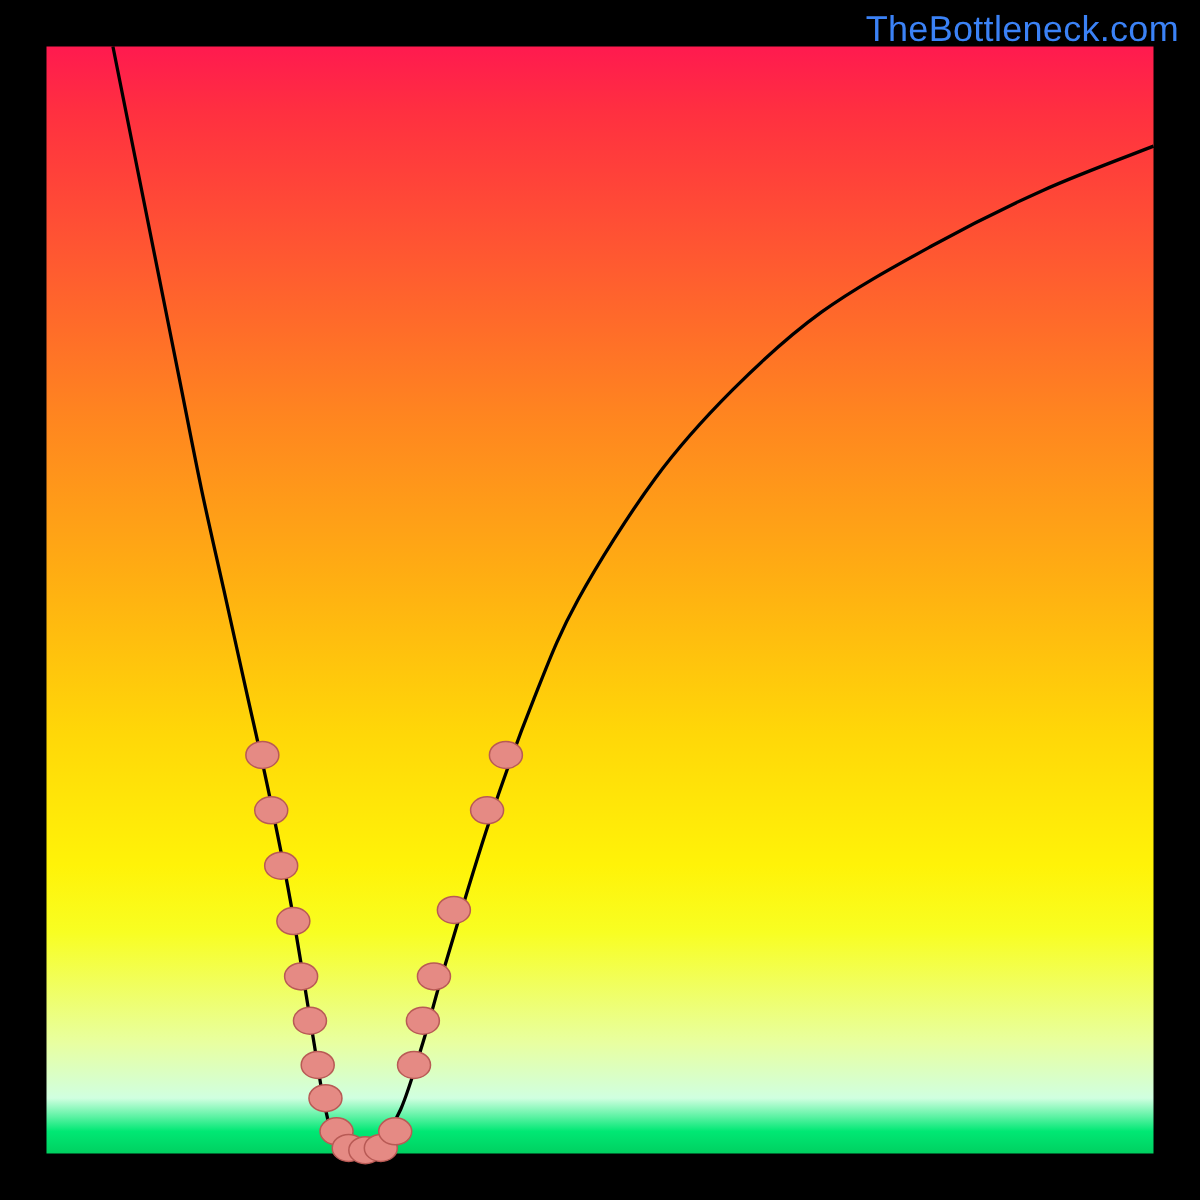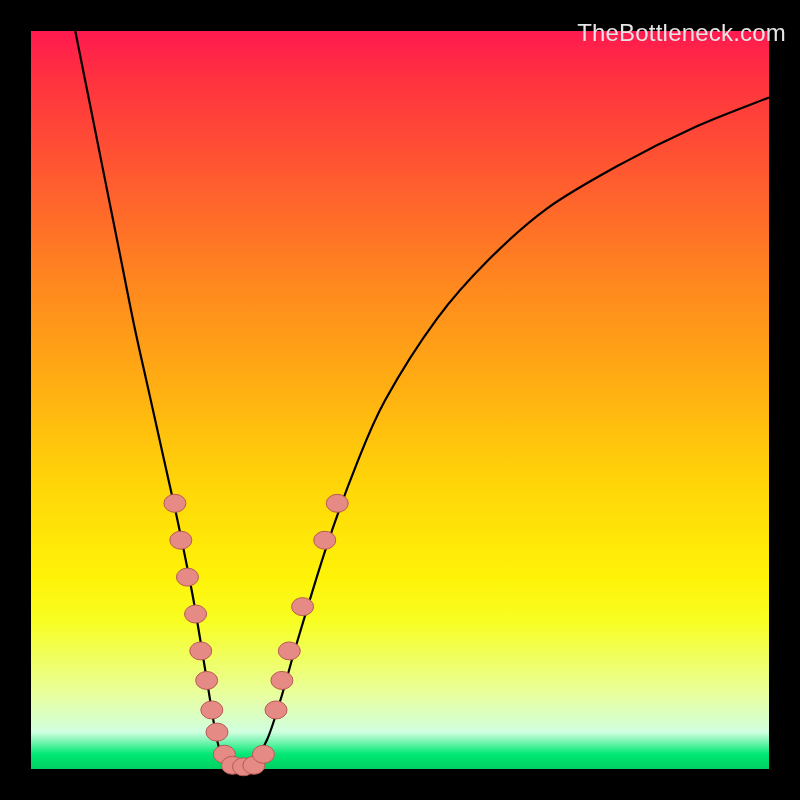--- a/index.html
+++ b/index.html
@@ -37,26 +37,25 @@
       #e8ffa0 90%,
       #d0ffe0 95%,
       #00e874 98%,
       #00d060 100%
     );
   }
   .watermark {
     position: absolute;
     top: 6px;
     right: 14px;
-    color: #e5e5e5;
+    color: #3b82f6;
     font-size: 24px;
     font-weight: 400;
     letter-spacing: 0.2px;
     user-select: none;
-    margin-top: 13px;
   }
   svg.curve {
     position: absolute;
     left: 0;
     top: 0;
     width: 738px;
     height: 738px;
     overflow: visible;
   }
 </style>

